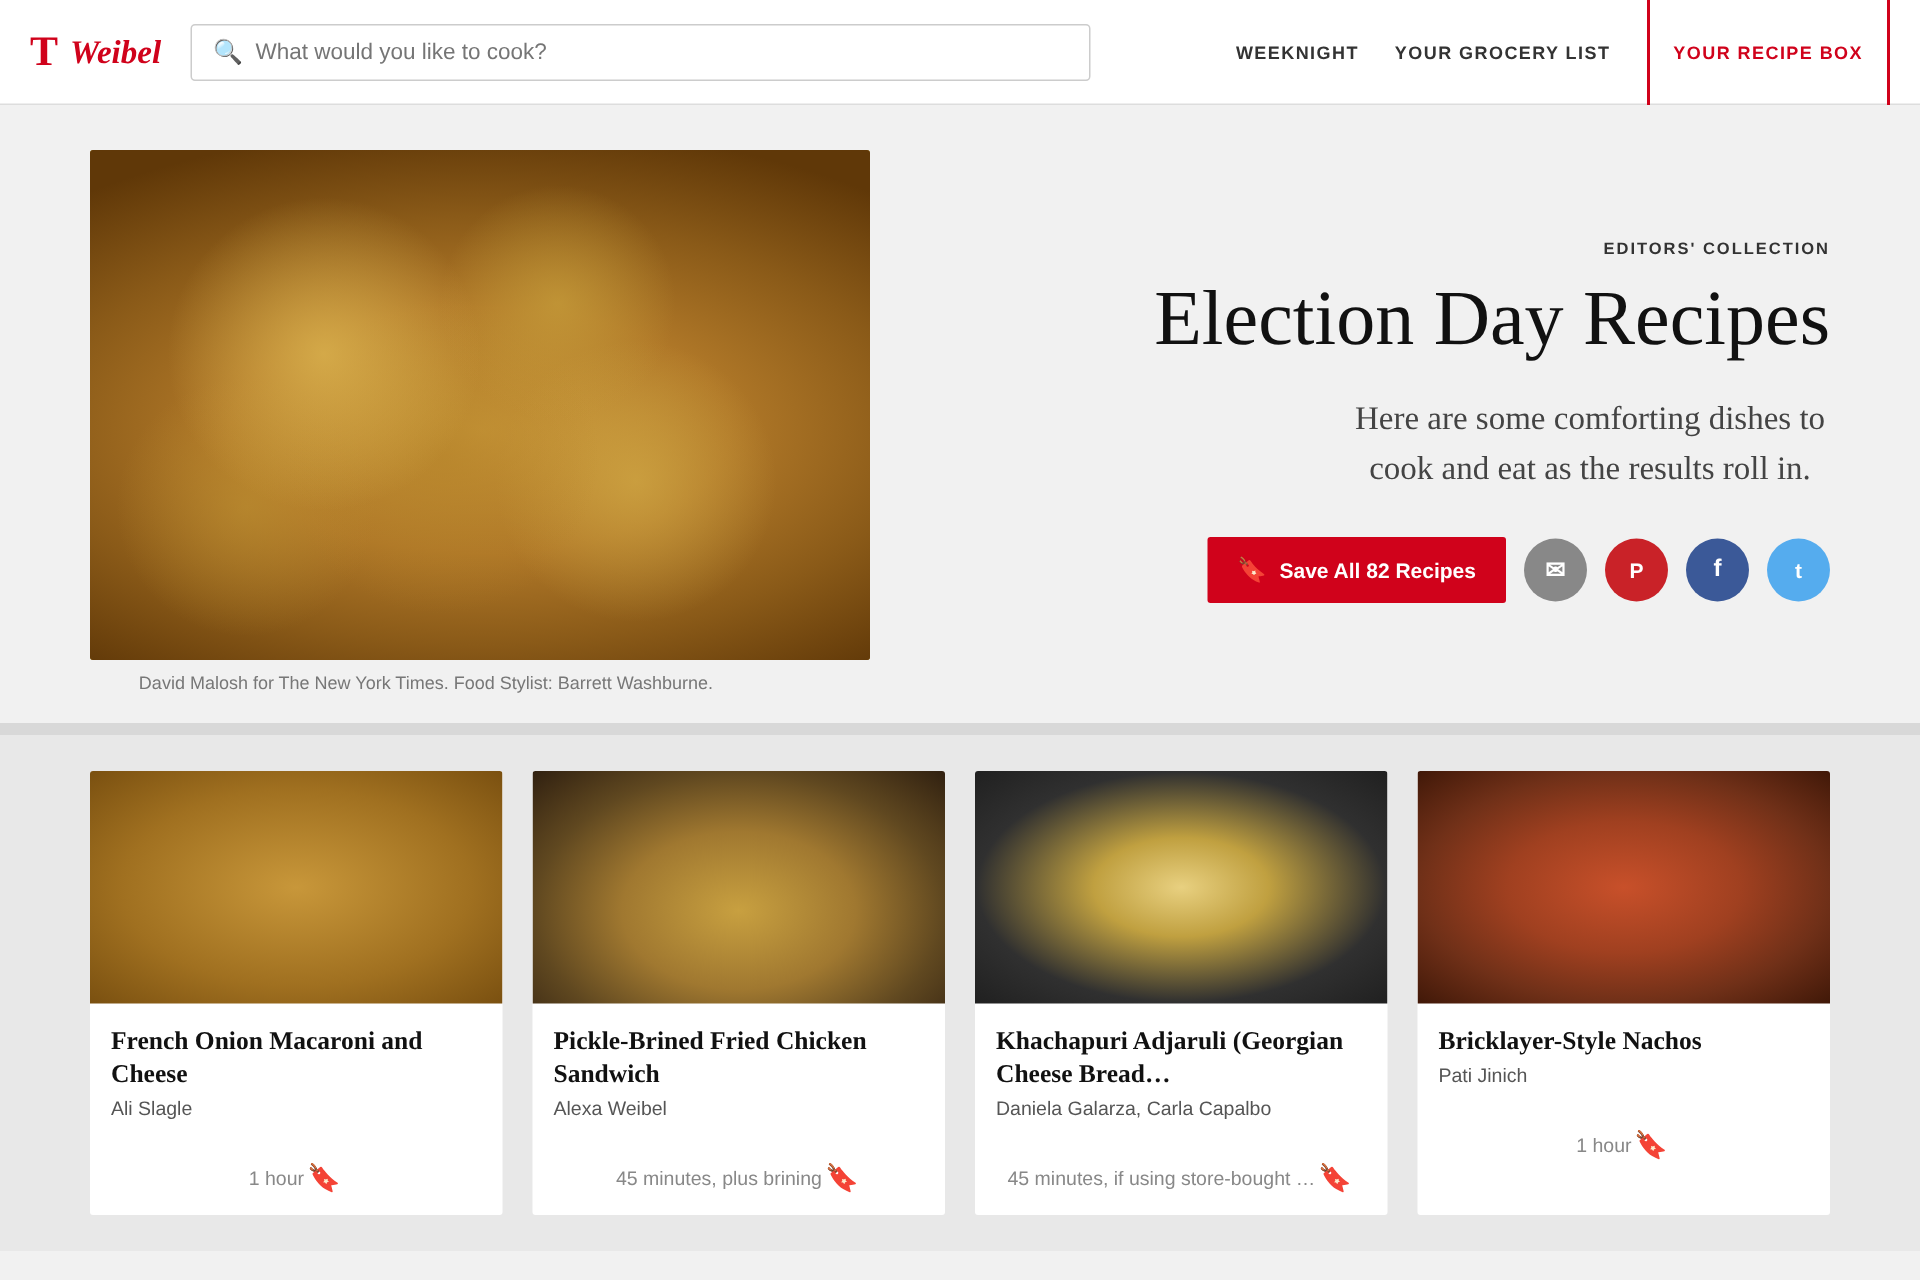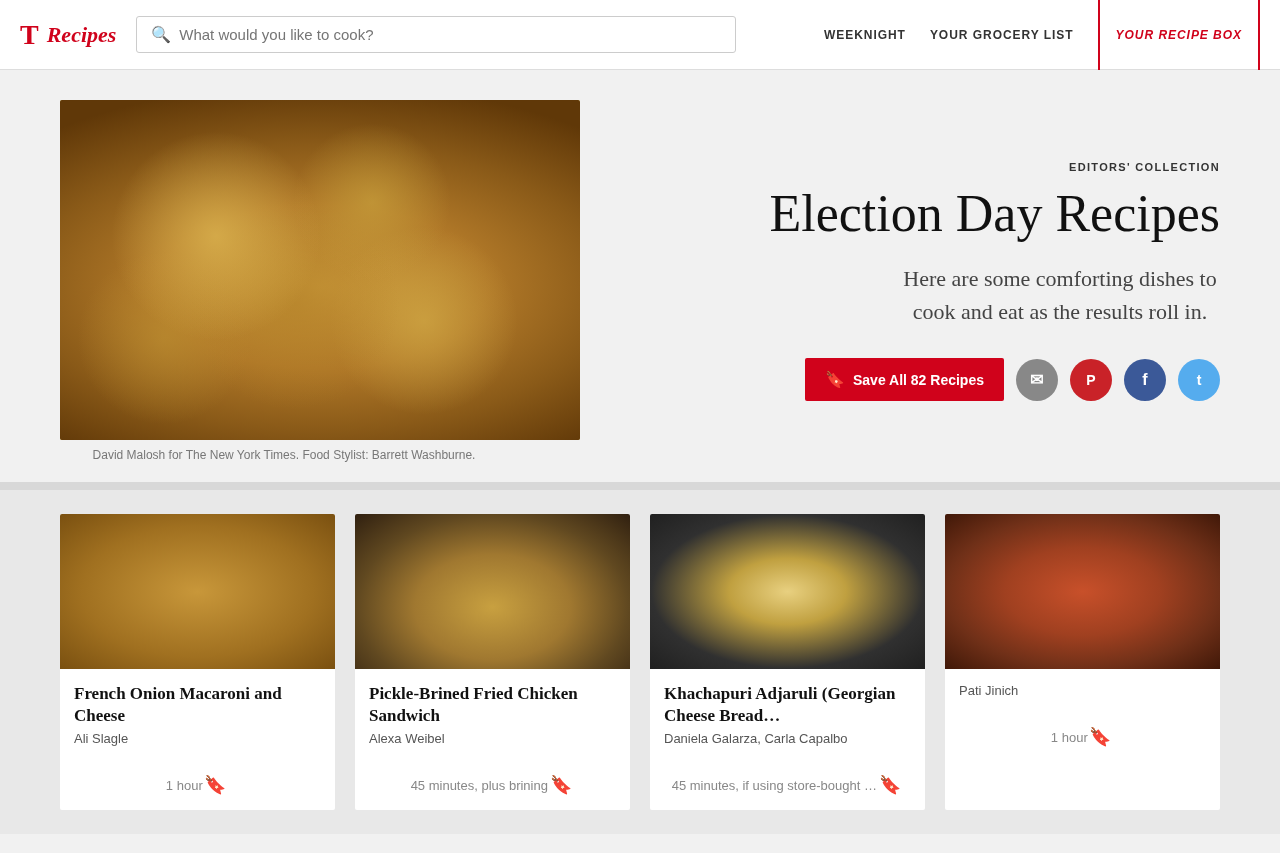--- a/index.html
+++ b/index.html
@@ -83,21 +83,20 @@
       font-size: 12px;
       font-weight: bold;
       letter-spacing: 0.08em;
       text-transform: uppercase;
       text-decoration: none;
       height: 70px;
       display: flex;
       align-items: center;
       border-top: none;
       border-bottom: none;
-      font-style: italic;
     }
 
     
     .hero {
       background: #f1f1f1;
       padding: 30px 60px 20px 60px;
       display: flex;
       gap: 60px;
       align-items: center;
       max-width: 1280px;
@@ -289,21 +288,21 @@
       height: 8px;
       background: #d8d8d8;
     }
   </style>
 </head>
 <body>
 
 <header>
   <a class="logo-area" href="#">
     <span class="logo-t">T</span>
-    <span class="logo-cooking">Recipes</span>
+    <span class="logo-cooking">Weibel</span>
   </a>
 
   <div class="search-bar">
     <span class="search-icon-svg">🔍</span>
     <input type="text" placeholder="What would you like to cook?" style="">
   </div>
 
   <nav>
     <a class="nav-link" href="#">WEEKNIGHT</a>
     <a class="nav-link" href="#">YOUR GROCERY LIST</a>
@@ -377,20 +376,21 @@
         <div class="recipe-author">Daniela Galarza, Carla Capalbo</div>
       </div>
       <div class="recipe-footer">
         <span class="recipe-time">45 minutes, if using store-bought …</span>
         <button class="recipe-bookmark">🔖</button>
       </div>
     </div>
       <div class="recipe-card">
       <div class="recipe-card-image img-nachos"></div>
       <div class="recipe-card-body">
+        <div class="recipe-title">Bricklayer-Style Nachos</div>
         <div class="recipe-author">Pati Jinich</div>
       </div>
       <div class="recipe-footer">
         <span class="recipe-time">1 hour</span>
         <button class="recipe-bookmark">🔖</button>
       </div>
     </div>
     </div>
 </section>
 

